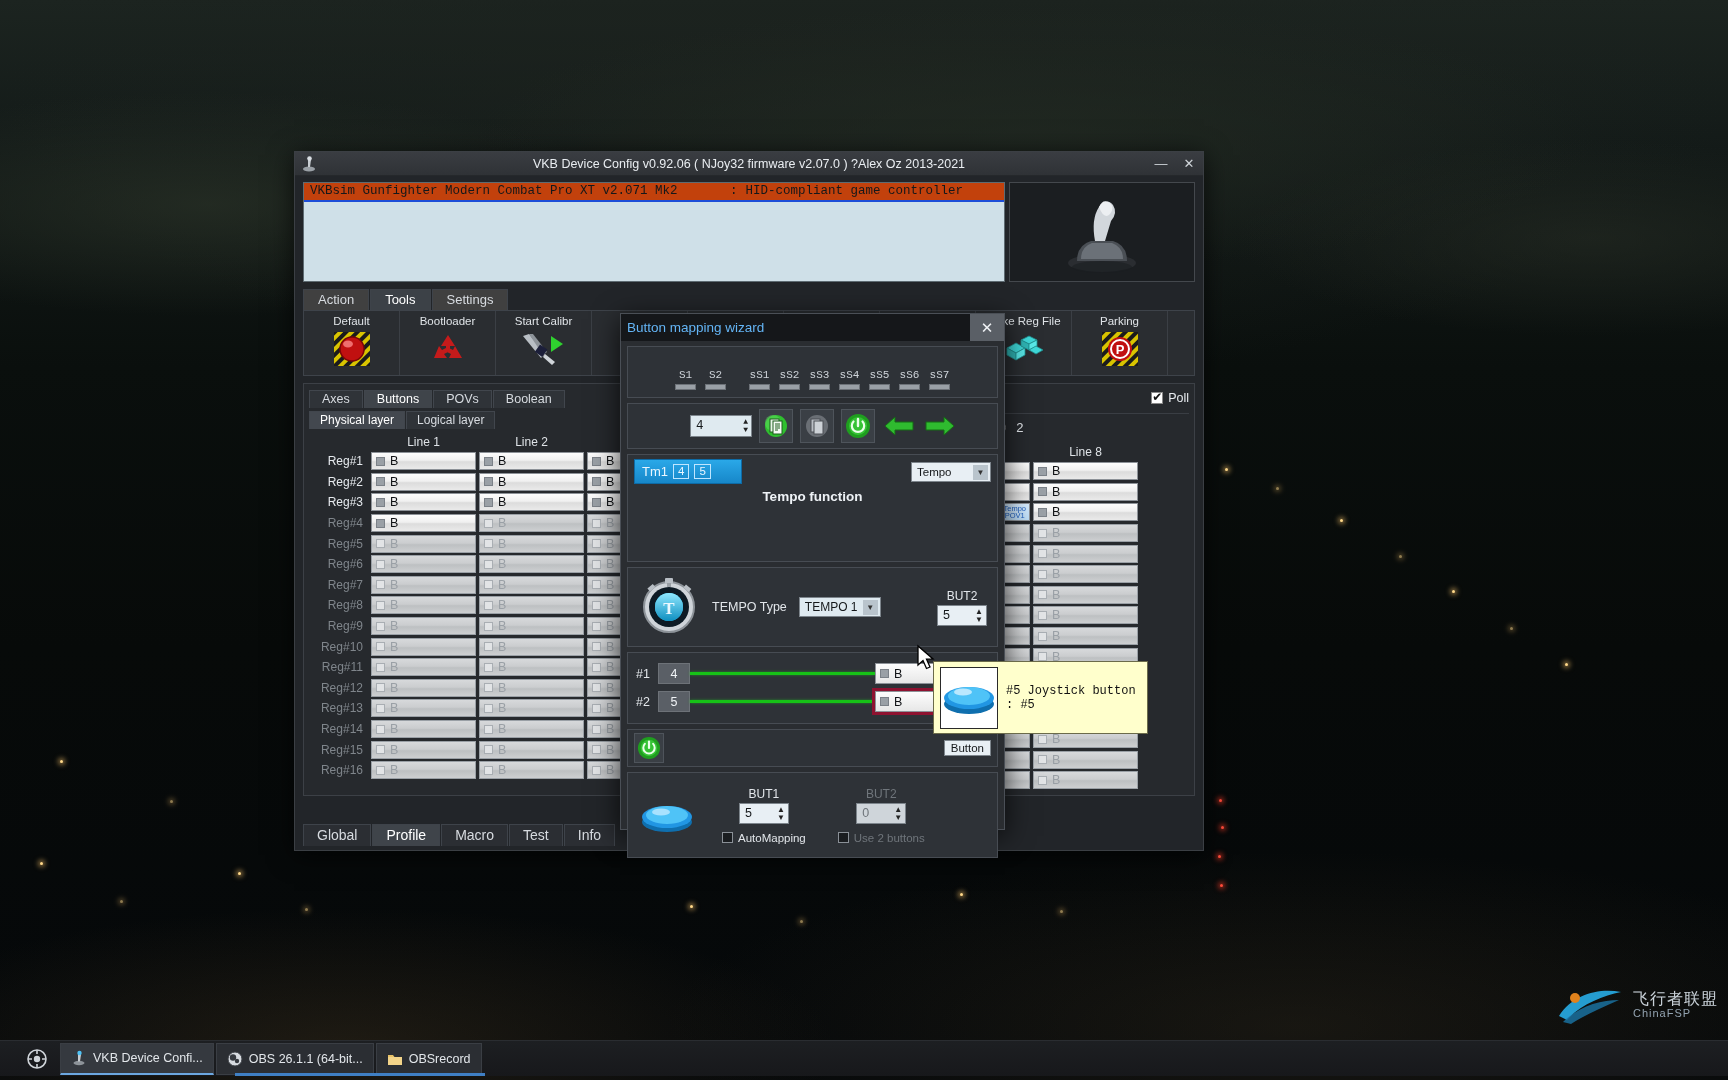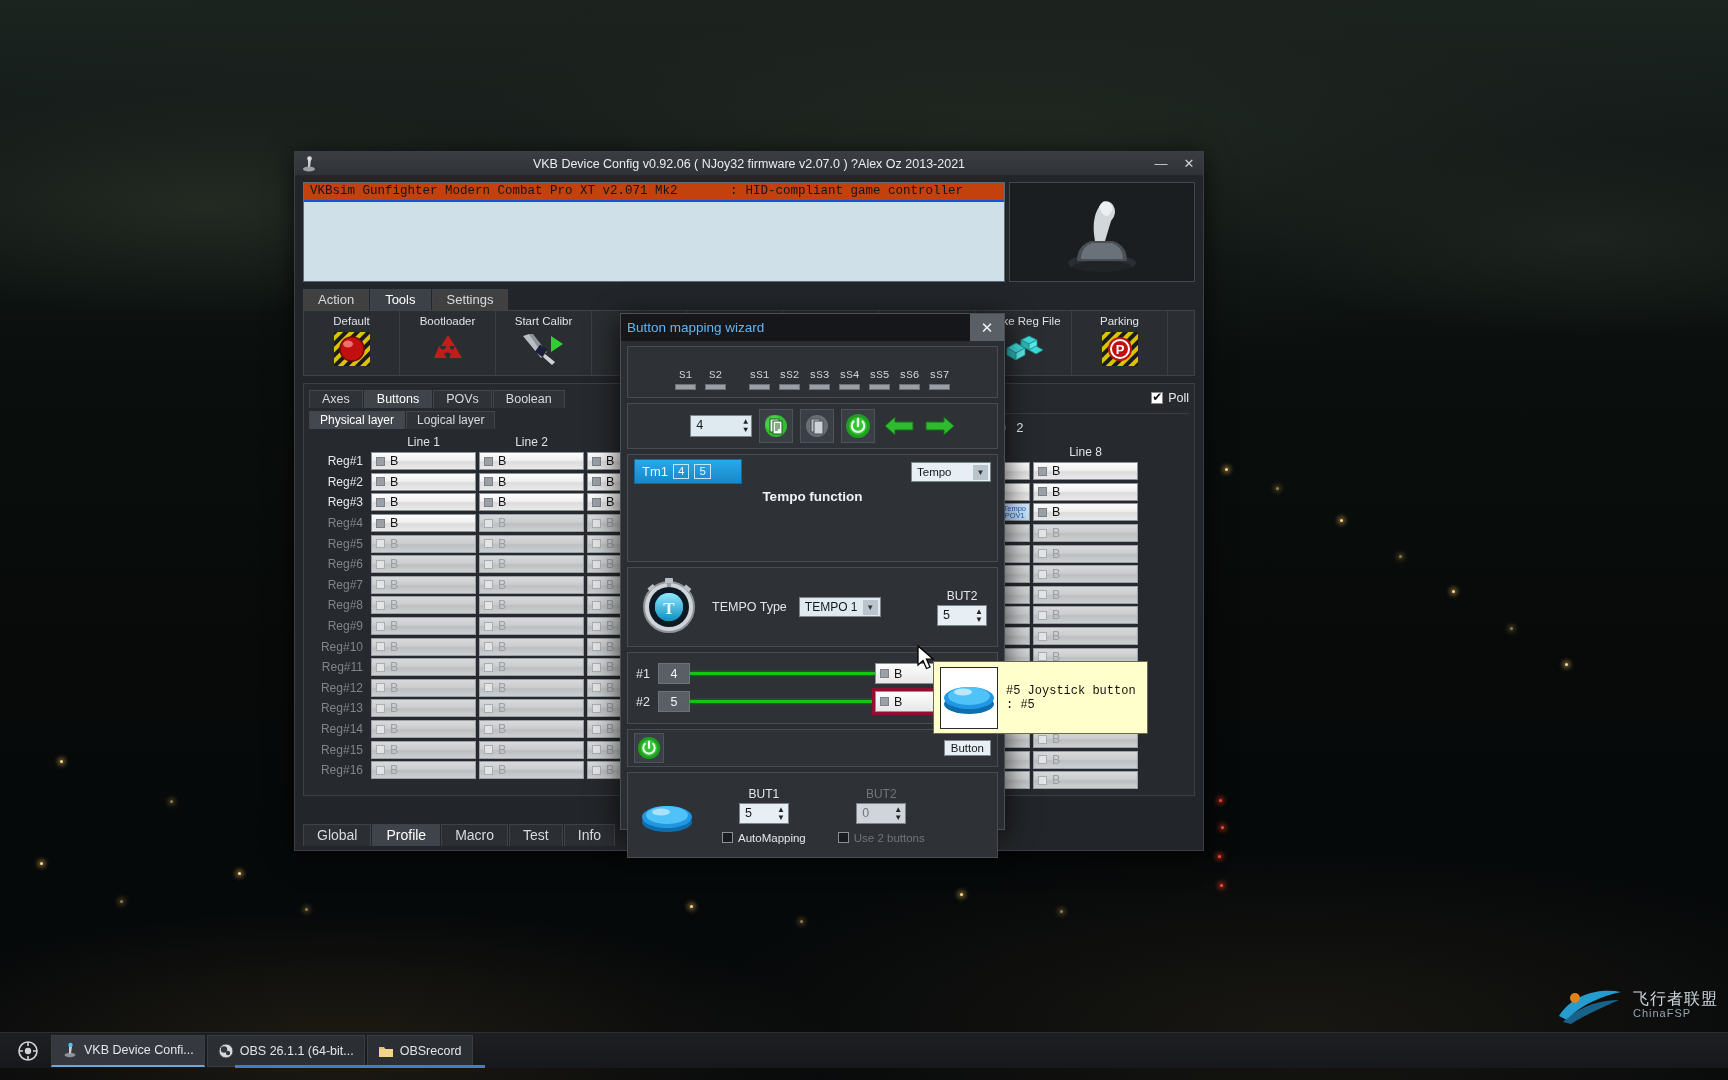--- a/index.html
+++ b/index.html
@@ -33,24 +33,24 @@
 
   
   #watermark { position:absolute; right:10px; bottom:52px; display:flex; align-items:center; gap:8px; opacity:.92; }
   #watermark .wm-logo { width:70px; height:46px; position:relative; }
   #watermark .wm-text { display:flex; flex-direction:column; line-height:1.05; }
   #watermark .wm-cn { color:#d9e2ea; font-size:16px; letter-spacing:1px; }
   #watermark .wm-en { color:#9fb0bf; font-size:11px; letter-spacing:1px; }
 
   
   #taskbar {
-    position:absolute; left:0; right:0; bottom:12px; height:36px;
+    position:absolute; left:0; right:0; bottom:4px; height:36px;
     background:linear-gradient(180deg,#1d1f22,#17181b);
     border-top:1px solid #2a2d31;
-    display:flex; align-items:center; gap:2px; padding-left:7px;
+    display:flex; align-items:center; gap:2px; padding-left:16px;
   }
   .tb-start { width:42px; height:34px; display:flex; align-items:center; justify-content:center; }
   .tb-item {
     height:32px; display:flex; align-items:center; gap:6px;
     padding:0 10px; color:#e2e6ea; font-size:12.5px;
     background:#2b2e33; border:1px solid #3a3e44;
   }
   .tb-item.active { background:#35393f; border-bottom:2px solid #6ca7e0; }
   .tb-ico { width:16px; height:16px; flex:0 0 16px; display:block; }
   #tb-underline { position:absolute; left:235px; bottom:0; width:250px; height:3px; background:#3f7fc4; }

